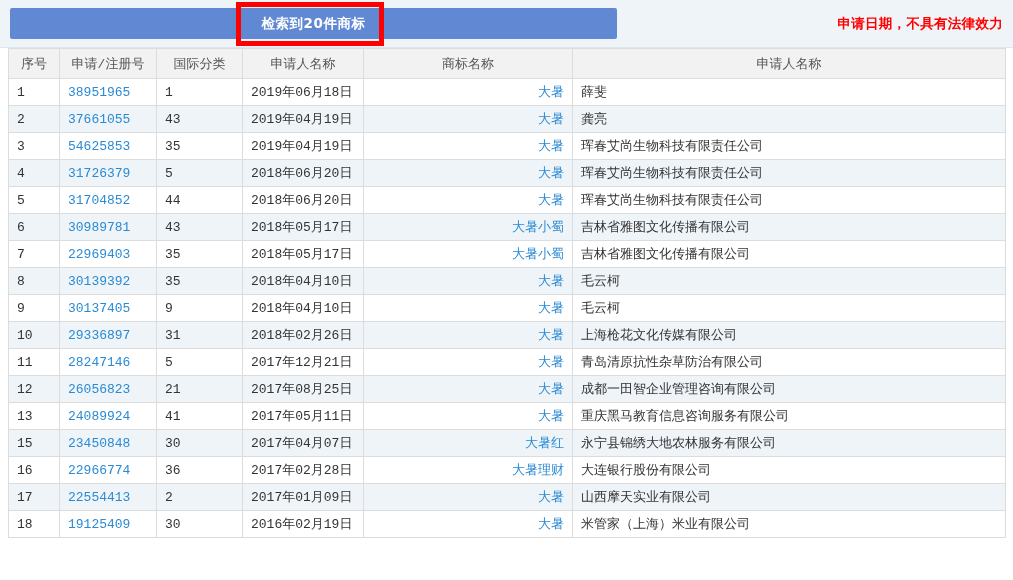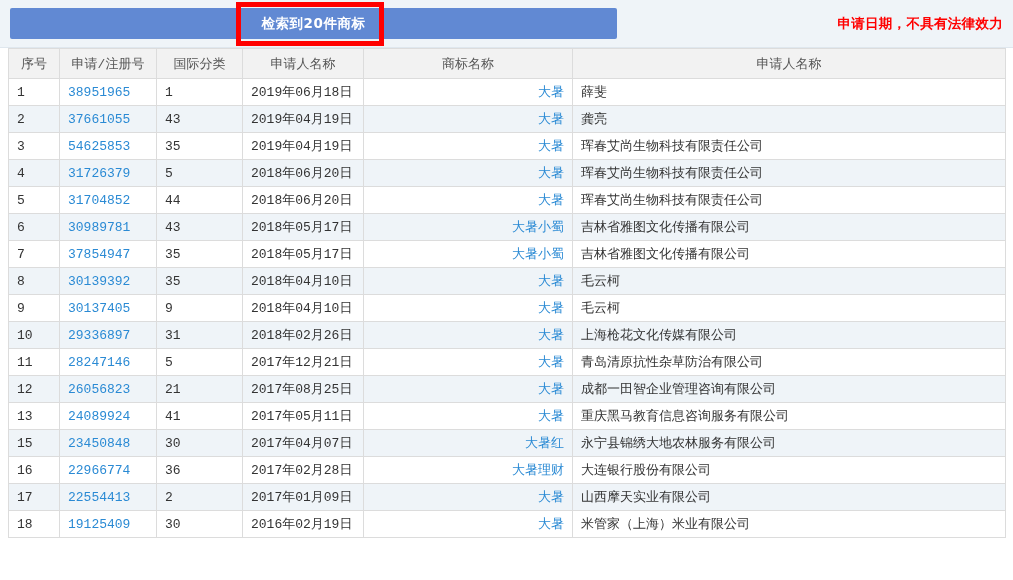--- a/index.html
+++ b/index.html
@@ -217,21 +217,21 @@
           <tr>
             <td class="seq">6</td>
             <td class="regno"><span class="link">30989781</span></td>
             <td class="class">43</td>
             <td class="date">2018年05月17日</td>
             <td class="name"><span class="link">大暑小蜀</span></td>
             <td class="appl">吉林省雅图文化传播有限公司</td>
           </tr>
           <tr>
             <td class="seq">7</td>
-            <td class="regno"><span class="link">37854947</span></td>
+            <td class="regno"><span class="link">22969403</span></td>
             <td class="class">35</td>
             <td class="date">2018年05月17日</td>
             <td class="name"><span class="link">大暑小蜀</span></td>
             <td class="appl">吉林省雅图文化传播有限公司</td>
           </tr>
           <tr>
             <td class="seq">8</td>
             <td class="regno"><span class="link">30139392</span></td>
             <td class="class">35</td>
             <td class="date">2018年04月10日</td>

